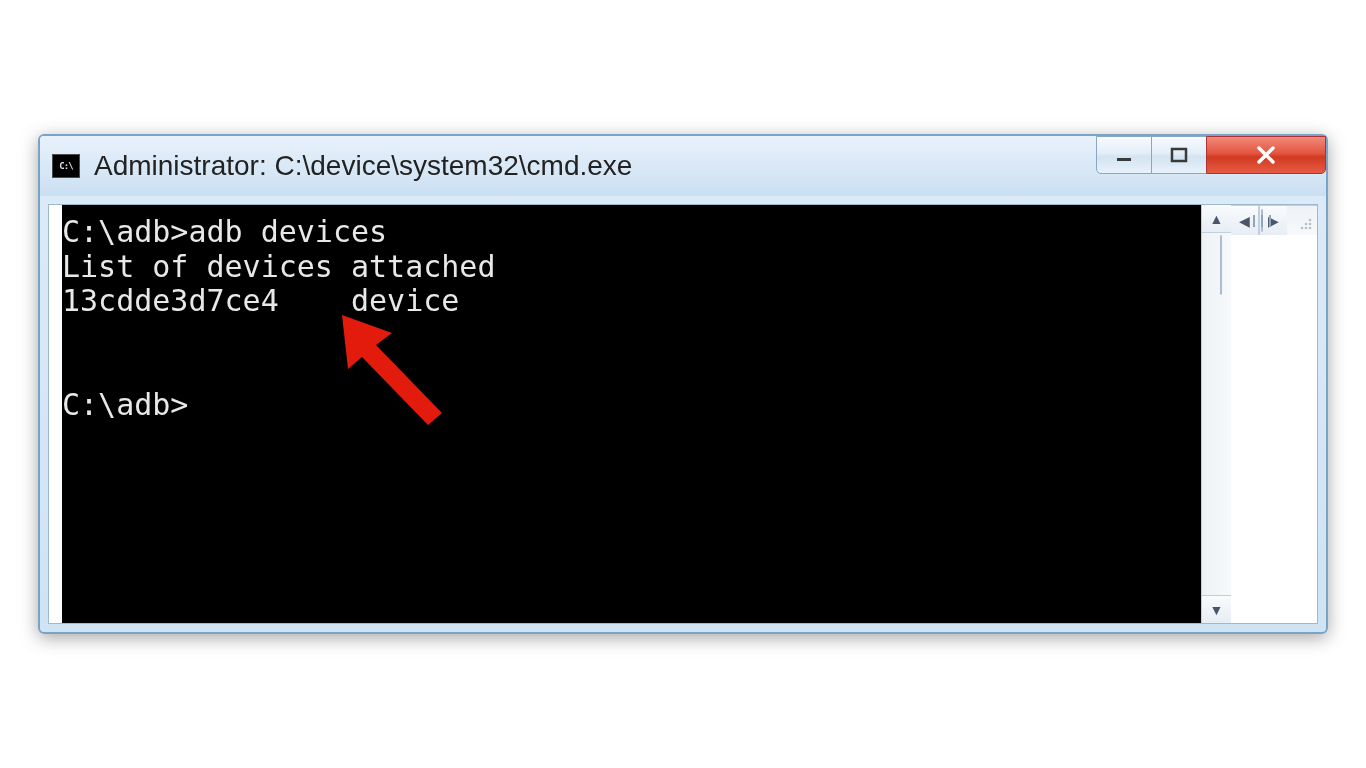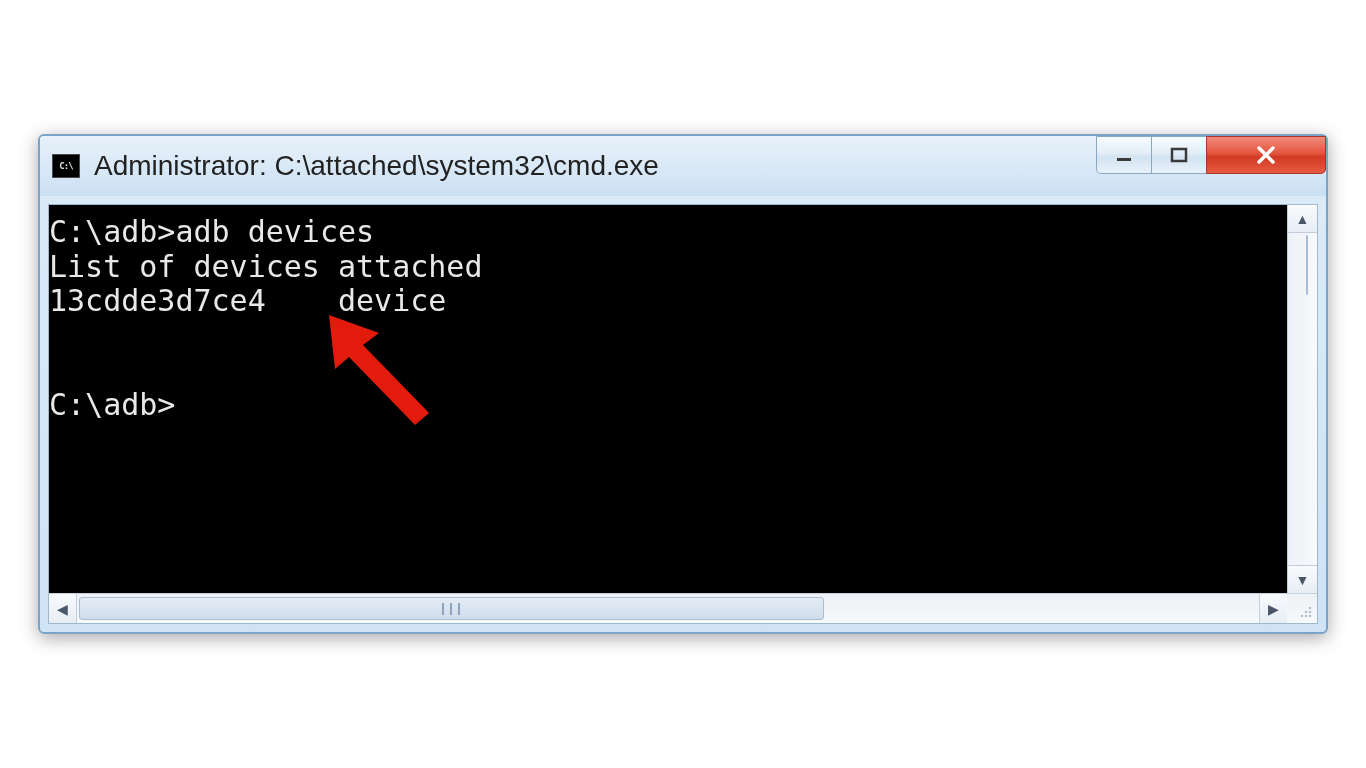--- a/index.html
+++ b/index.html
@@ -81,22 +81,23 @@
       border-color: #a33;
       border-bottom-right-radius: 5px;
     }
     .ctrl-btn svg { display: block; }
     .client-area {
       flex: 1;
       margin: 8px;
       background: #fff;
       border: 1px solid #9fb8d0;
       display: flex;
-      flex-direction: column;
-      position: relative;
+      flex-direction: row;
+      position: relative;
+      padding-left: 13px;
     }
     .terminal-wrap {
       flex: 1;
       display: flex;
       position: relative;
     }
     .terminal {
       flex: 1;
       background: #000;
       color: #e8e8e8;
@@ -199,21 +200,21 @@
       pointer-events: none;
     }
   </style>
 </head>
 <body>
 
 <div class="window">
 
   <div class="titlebar">
     <span class="app-icon">C:\</span>
-    <span class="title-text">Administrator: C:\attached\system32\cmd.exe</span>
+    <span class="title-text">Administrator: C:\device\system32\cmd.exe</span>
     <div class="window-controls">
       <div class="ctrl-btn min">
         <svg width="18" height="18" viewBox="0 0 18 18">
             <rect x="2" y="12" width="14" height="3" fill="#3a3a3a"></rect>
           </svg>
       </div>
       <div class="ctrl-btn max">
         <svg width="18" height="18" viewBox="0 0 18 18">
             <rect x="2" y="3" width="14" height="12" fill="none" stroke="#3a3a3a" stroke-width="2.5"></rect>
           </svg>

